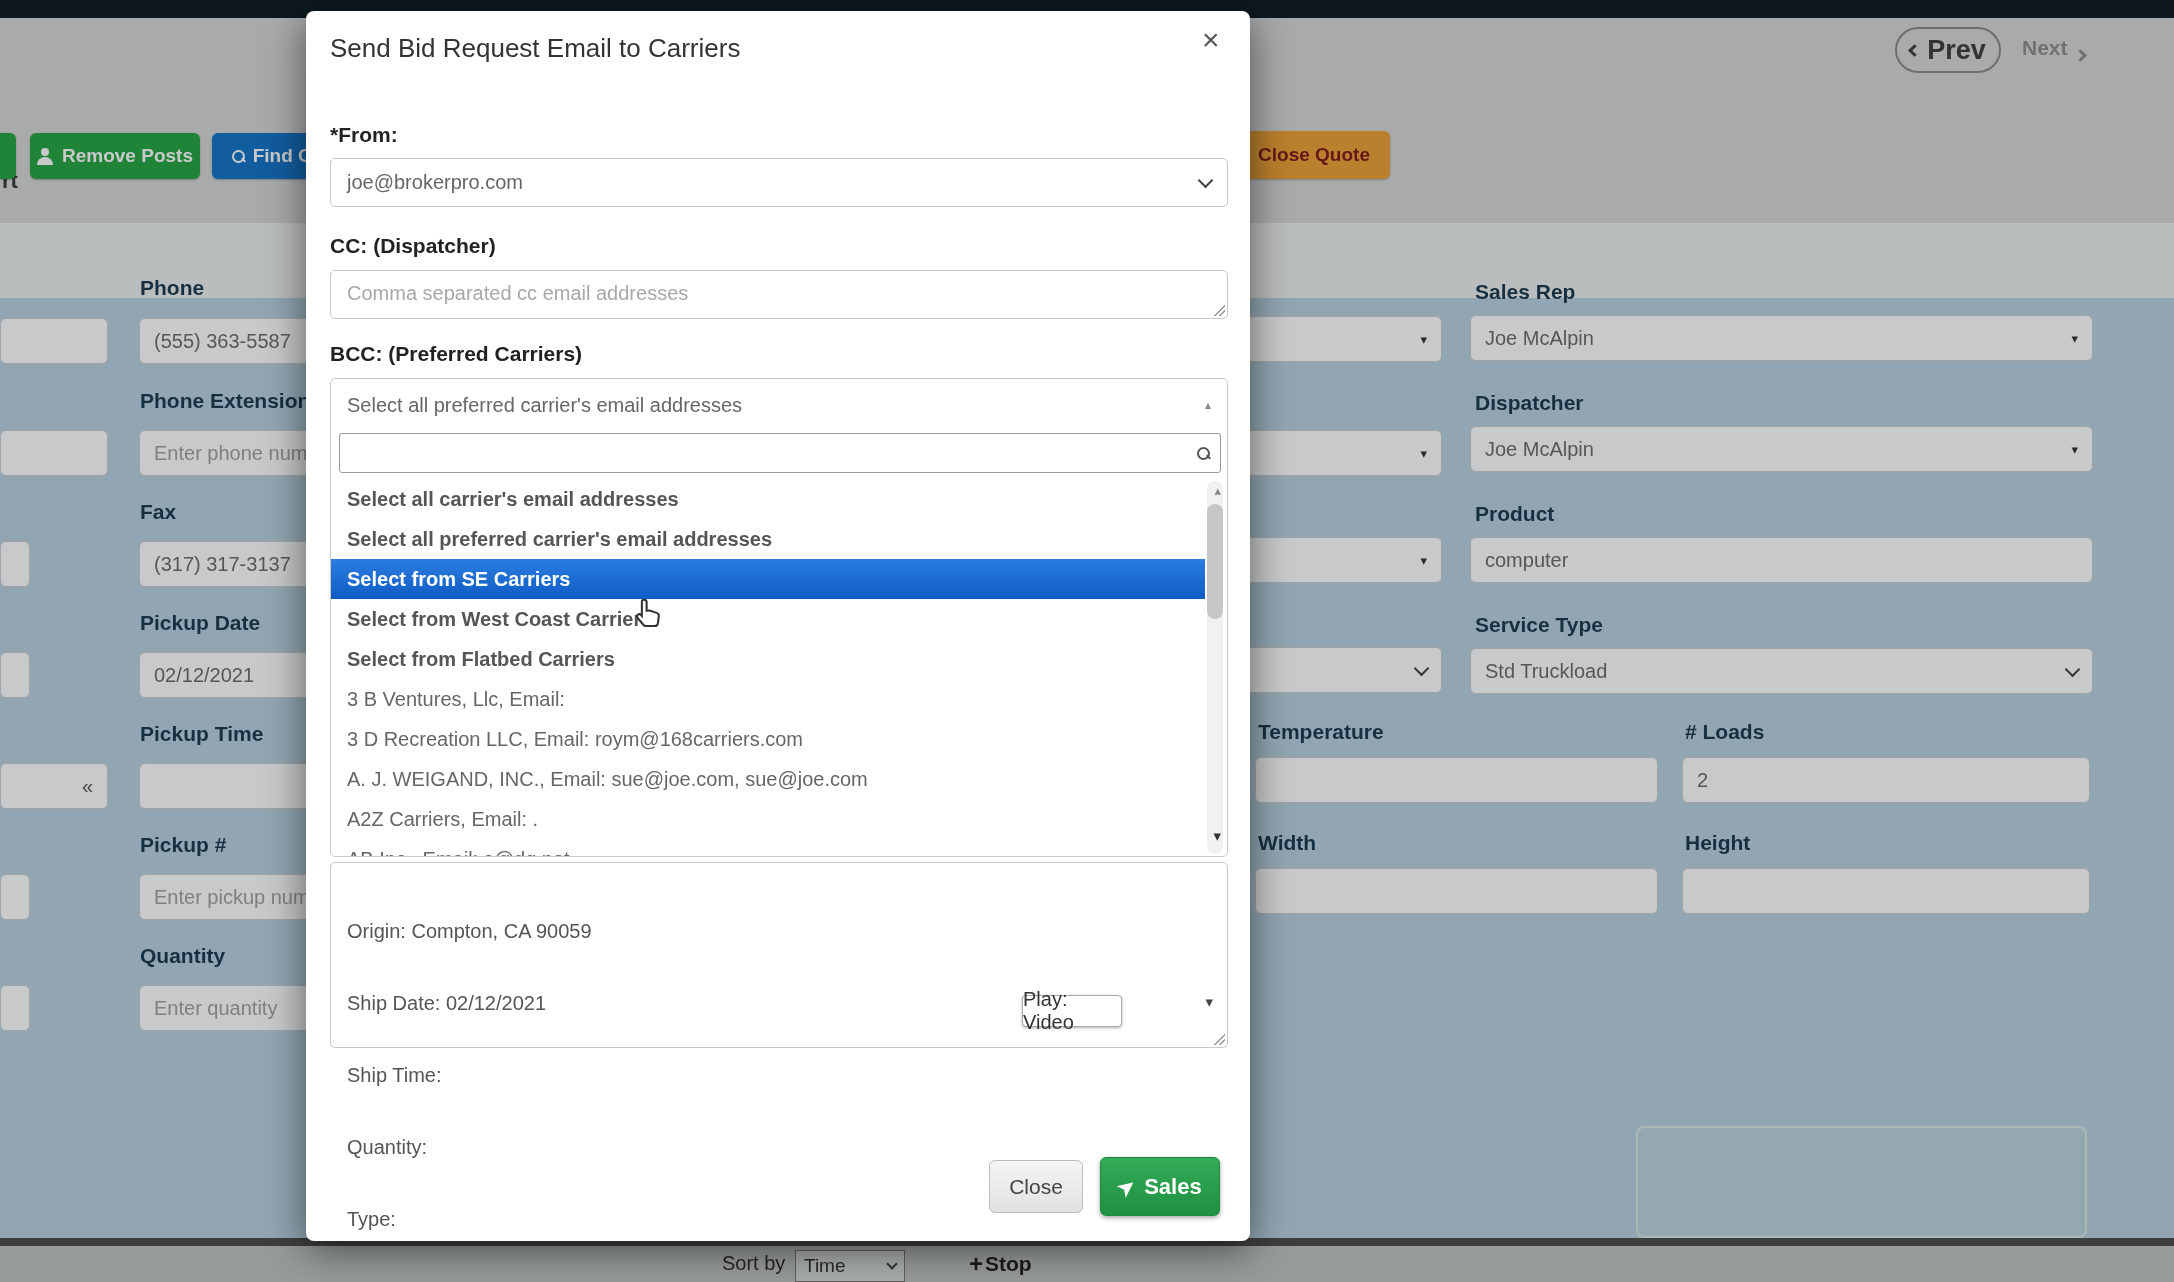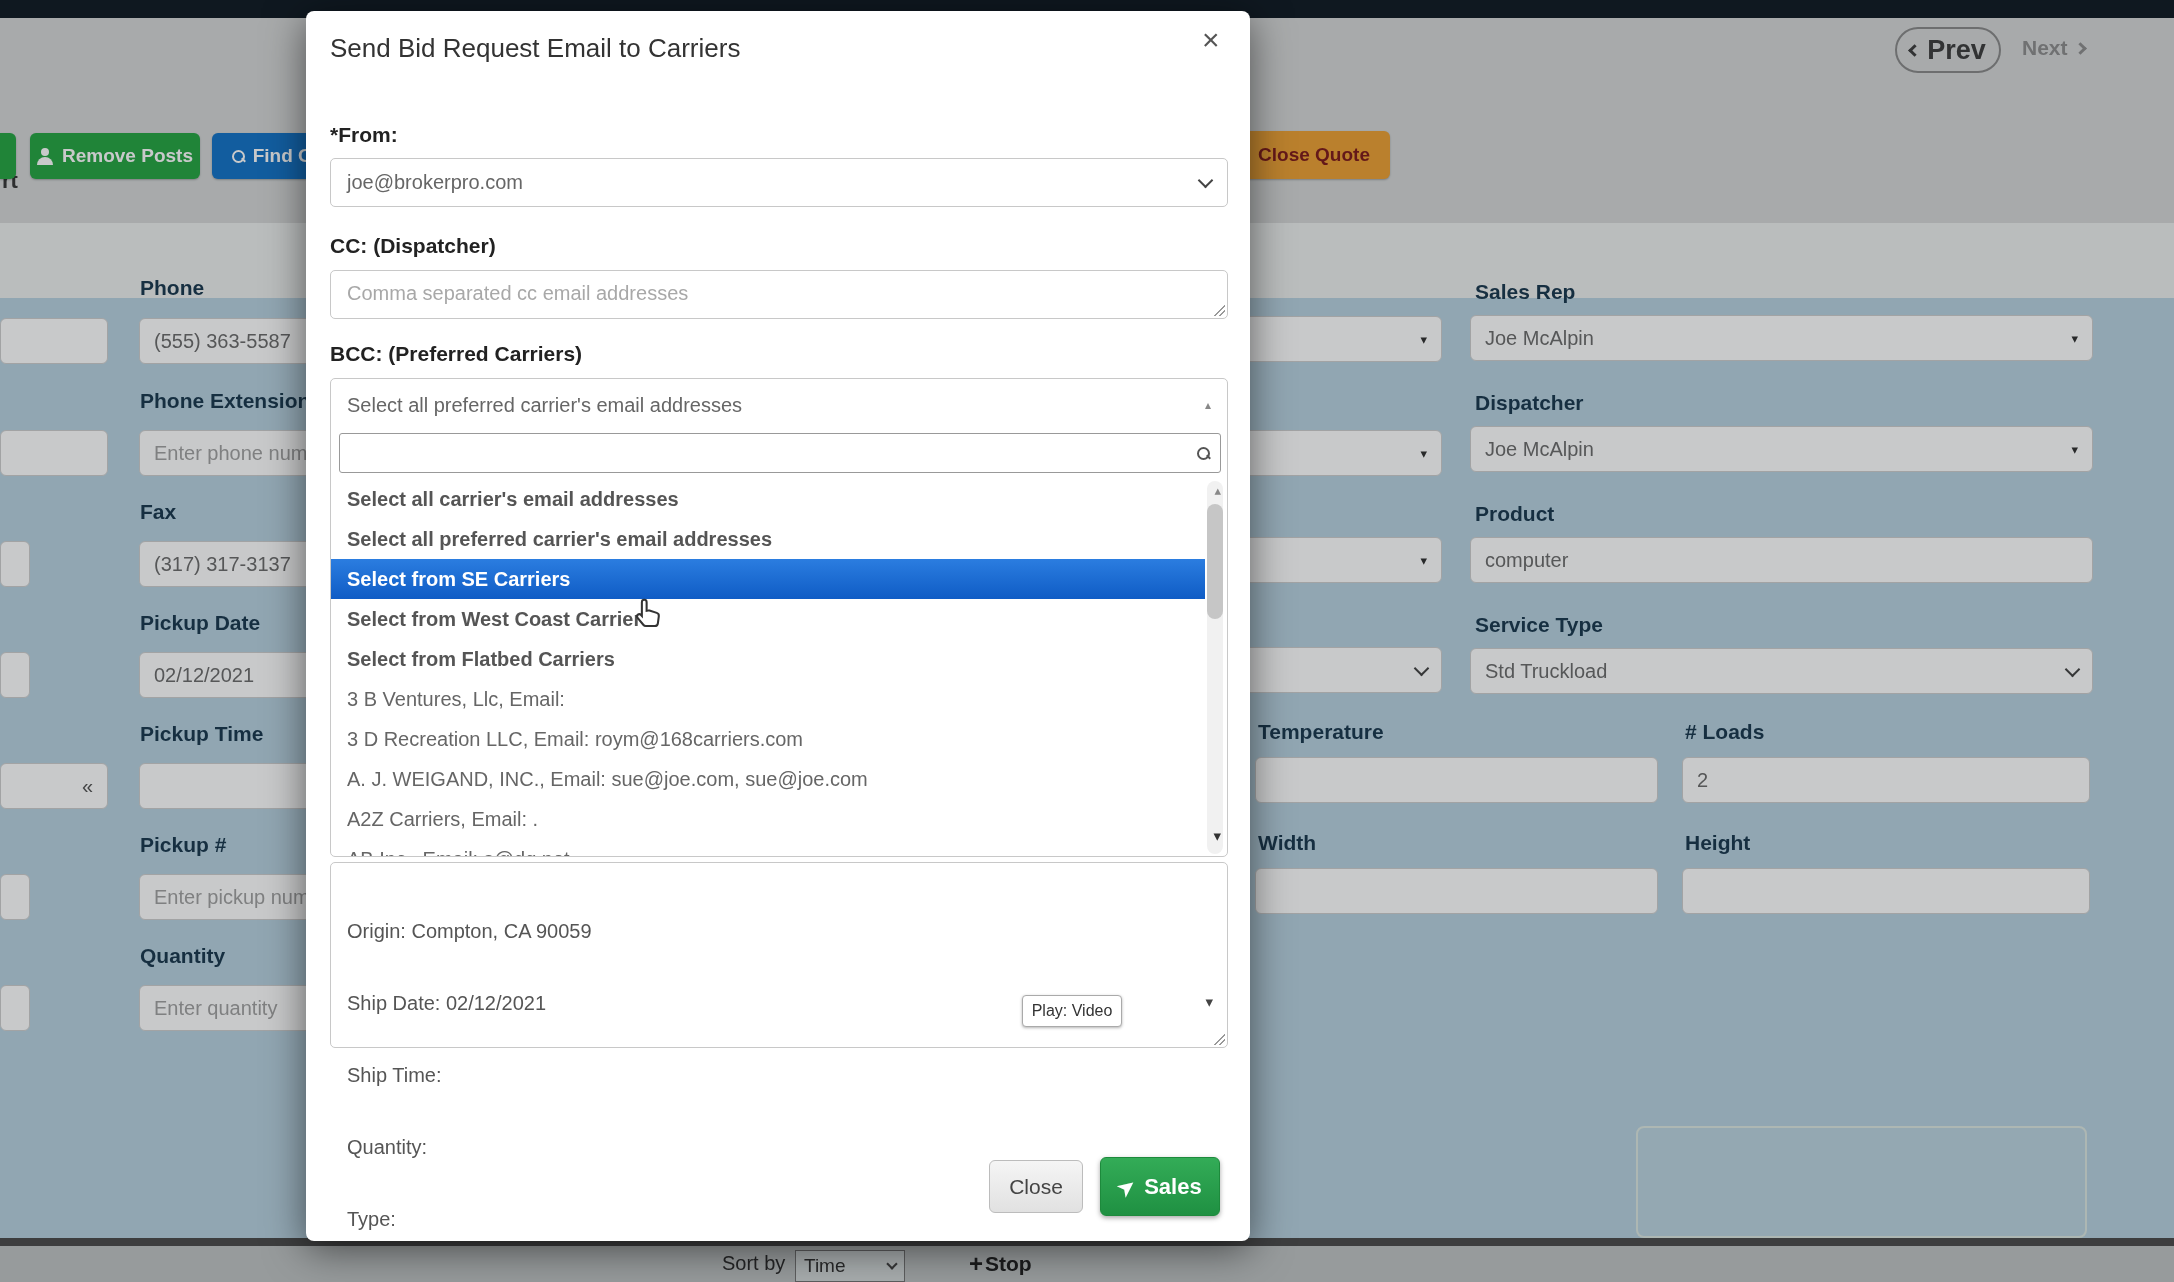--- a/index.html
+++ b/index.html
@@ -36,21 +36,21 @@
   .person-ico::before { content:""; position:absolute; left:4px; top:0; width:8px; height:8px; border-radius:50%; background:#fff; }
   .person-ico::after  { content:""; position:absolute; left:0; top:9px; width:16px; height:8px; border-radius:8px 8px 0 0; background:#fff; }
   .mag { width:13px; height:13px; position:relative; display:inline-block; }
   .mag::before { content:""; position:absolute; left:0; top:0; width:9px; height:9px; border:2px solid currentColor; border-radius:50%; }
   .mag::after  { content:""; position:absolute; left:9px; top:9px; width:5px; height:2px; background:currentColor; transform:rotate(45deg); }
 
   
   .prev-btn { left:1895px; top:27px; width:106px; height:46px; border:2px solid #8b8b8b;
               border-radius:23px; display:flex; align-items:center; justify-content:center; gap:8px;
               color:#3f3f3f; font-size:27px; font-weight:bold; cursor:pointer; }
-  .next-btn { left:2022px; top:36px; display:flex; align-items:center; gap:8px;
+  .next-btn { left:2022px; top:36px; display:flex; align-items:flex-end; gap:8px;
               color:#8f8f8f; font-size:21px; font-weight:bold; cursor:pointer; }
   .chev { width:9px; height:9px; border-right:3px solid currentColor; border-bottom:3px solid currentColor; display:inline-block; }
   .chev-left  { transform:rotate(135deg); }
   .chev-right { transform:rotate(-45deg); }
 
   
   .flabel { font-size:21px; font-weight:bold; color:#1c3a50; white-space:nowrap; }
   .finput { background:#fff; border:1px solid #cfcfcf; border-radius:6px;
             font-size:20px; color:#6e6e6e; padding:0 14px; font-family:"Liberation Sans",sans-serif; }
   .finput::placeholder { color:#a2a2a2; }
@@ -104,21 +104,21 @@
   .dd-item.sel  { background:linear-gradient(#2b7de0,#0f5cc5); color:#fff; font-weight:bold; width:874px; }
   .dd-scroll { position:absolute; right:4px; top:102px; width:16px; height:373px; background:#f1f1f1; border-radius:8px; }
   .dd-thumb  { position:absolute; right:4px; top:125px; width:16px; height:115px; background:#c6c6c6; border-radius:8px; cursor:grab; }
   .dd-up   { position:absolute; right:6px; top:104px; font-size:13px; color:#888; }
   .dd-down { position:absolute; right:6px; top:448px; font-size:15px; color:#333; }
 
   .msg-line { line-height:28px; white-space:nowrap;margin-top:44px; }
   .msg-down { position:absolute; right:14px; bottom:36px; font-size:15px; color:#444; }
   .play-chip { position:absolute; left:716px; top:984px; width:100px; height:32px; background:#fff;
                border:1px solid #aaa; border-radius:4px; box-shadow:0 1px 3px rgba(0,0,0,.3);
-               display:flex; align-items:center; justify-content:center; font-size:16px; color:#333; z-index:3; }
+               display:flex; align-items:center; justify-content:center; font-size:20px; color:#333; z-index:3; }
 
   .m-footer-close { left:683px; top:1149px; width:94px; height:53px;
                     background:linear-gradient(#f5f5f5,#e1e1e1); border:1px solid #bcbcbc; border-radius:6px;
                     display:flex; align-items:center; justify-content:center; font-size:21px; color:#444; cursor:pointer; }
   .m-footer-send  { left:794px; top:1146px; width:120px; height:59px;
                     background:linear-gradient(#33ac57,#1f9042); border:1px solid #1d8a3c; border-radius:6px;
                     display:flex; align-items:center; justify-content:center; gap:9px;
                     font-size:22px; font-weight:bold; color:#fff; cursor:pointer;
                     box-shadow:0 2px 5px rgba(0,0,0,.35); }
   .send-ico { display:inline-block; transform:rotate(-38deg); font-size:20px; }

